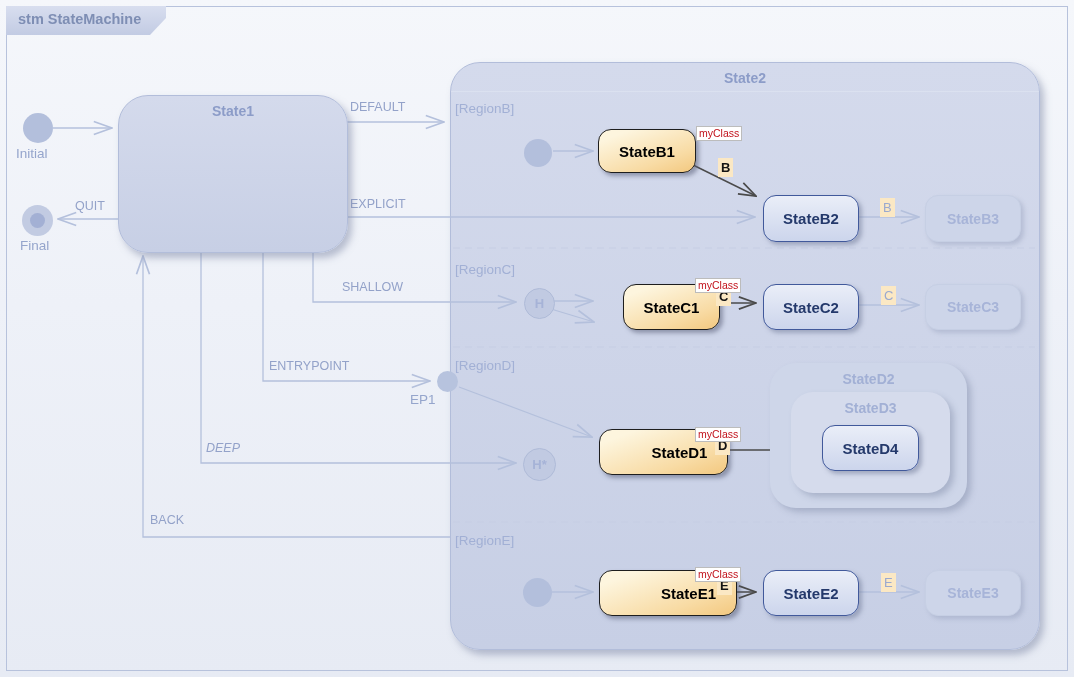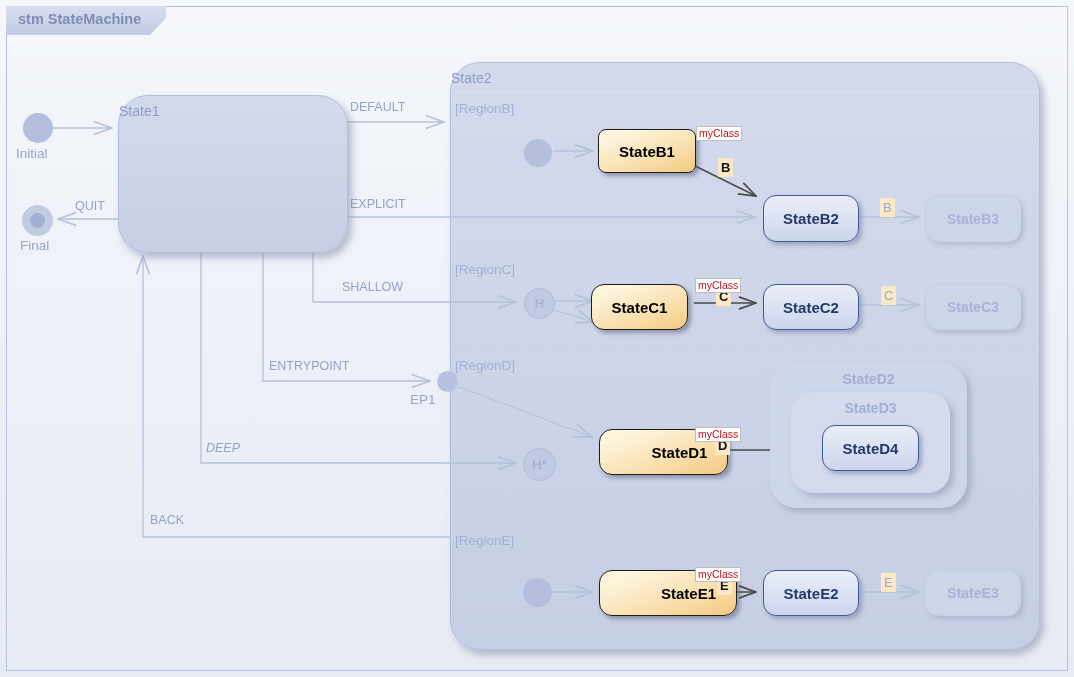--- a/index.html
+++ b/index.html
@@ -12,22 +12,22 @@
     border:1.6px solid #b7c2dc;background:transparent;}
   .frame-tab{position:absolute;left:6px;top:6px;width:160px;height:29px;
     background:linear-gradient(180deg,#d8deef 0%,#c2cbe3 100%);
     clip-path:polygon(0 0,160px 0,160px 12px,144px 29px,0 29px);
     border-bottom:1px solid #a9b6d4;}
   .frame-title{position:absolute;left:18px;top:11px;font-size:14.5px;font-weight:bold;color:#7e8eb4;}
 
   .state-big{position:absolute;border:1px solid #b2bdda;border-radius:30px;
     background:linear-gradient(180deg,#d4daec 0%,#c7cfe5 100%);
     box-shadow:4px 5px 7px rgba(125,135,165,.5);}
-  .big-title{position:absolute;left:0;right:0;top:7px;
-    font-size:14px;font-weight:normal;color:#8c9cc8;}
+  .big-title{position:absolute;left:0;right:0;top:7px;text-align:center;
+    font-size:14px;font-weight:bold;color:#8c9cc8;}
 
   .circle{position:absolute;border-radius:50%;background:#b3bfdc;}
   .final-outer{position:absolute;border-radius:50%;background:#c2cbe2;}
   .final-inner{position:absolute;left:8px;top:8px;width:15px;height:15px;border-radius:50%;background:#a3b0d4;}
   .history{position:absolute;border-radius:50%;background:#c1cae2;border:1px solid #afbbd8;
     display:flex;align-items:center;justify-content:center;
     font-size:13px;font-weight:bold;color:#a6b3d7;}
 
   .state-sm{position:absolute;border-radius:13px;display:flex;align-items:center;justify-content:center;
     font-size:15px;font-weight:bold;}
@@ -132,38 +132,38 @@
   <div class="circle z3" style="left:437px;top:371px;width:21px;height:21px;background:#b7c3de;"></div>
   <div class="node-label" style="left:410px;top:392px;">EP1</div>
 
   <div class="region-label z3" style="left:455px;top:101px;">[RegionB]</div>
   <div class="region-label z3" style="left:455px;top:262px;">[RegionC]</div>
   <div class="region-label z3" style="left:455px;top:358px;">[RegionD]</div>
   <div class="region-label z3" style="left:455px;top:533px;">[RegionE]</div>
 
   <div class="circle z3" style="left:524px;top:139px;width:28px;height:28px;"></div>
   <div class="node-label" style="left:508px;top:161px;">InitialB</div>
-  <div class="state-sm st-orange z3" style="left:598px;top:129px;width:96px;height:42px;border-radius:8px;">
+  <div class="state-sm st-orange z3" style="left:598px;top:129px;width:96px;height:42px;">
     <span>StateB1</span>
   </div>
   <div class="stereo z5" style="left:696px;top:126px;">myClass</div>
   <div class="chip chip-dark z4" style="left:718px;top:158px;">B</div>
   <div class="state-sm st-blue z3" style="left:763px;top:195px;width:94px;height:45px;">
     <span>StateB2</span>
   </div>
   <div class="chip chip-faded z4" style="left:880px;top:198px;">B</div>
   <div class="state-sm st-faded z3" style="left:925px;top:195px;width:94px;height:45px;font-size:14px;">
     <span>StateB3</span>
   </div>
 
   <div class="history z3" style="left:524px;top:288px;width:29px;height:29px;">
     <span>H</span>
   </div>
   <div class="node-label" style="left:510px;top:312px;">HistoryC</div>
-  <div class="state-sm st-orange z3" style="left:591px;top:284px;width:95px;height:44px;text-align:right;">
+  <div class="state-sm st-orange z3" style="left:623px;top:284px;width:95px;height:44px;text-align:right;">
     <span>StateC1</span>
   </div>
   <div class="chip chip-dark z4" style="left:716px;top:287px;">C</div>
   <div class="stereo z5" style="left:695px;top:278px;">myClass</div>
   <div class="state-sm st-blue z3" style="left:763px;top:284px;width:94px;height:44px;">
     <span>StateC2</span>
   </div>
   <div class="chip chip-faded z4" style="left:881px;top:286px;">C</div>
   <div class="state-sm st-faded z3" style="left:925px;top:284px;width:94px;height:44px;font-size:14px;">
     <span>StateC3</span>

